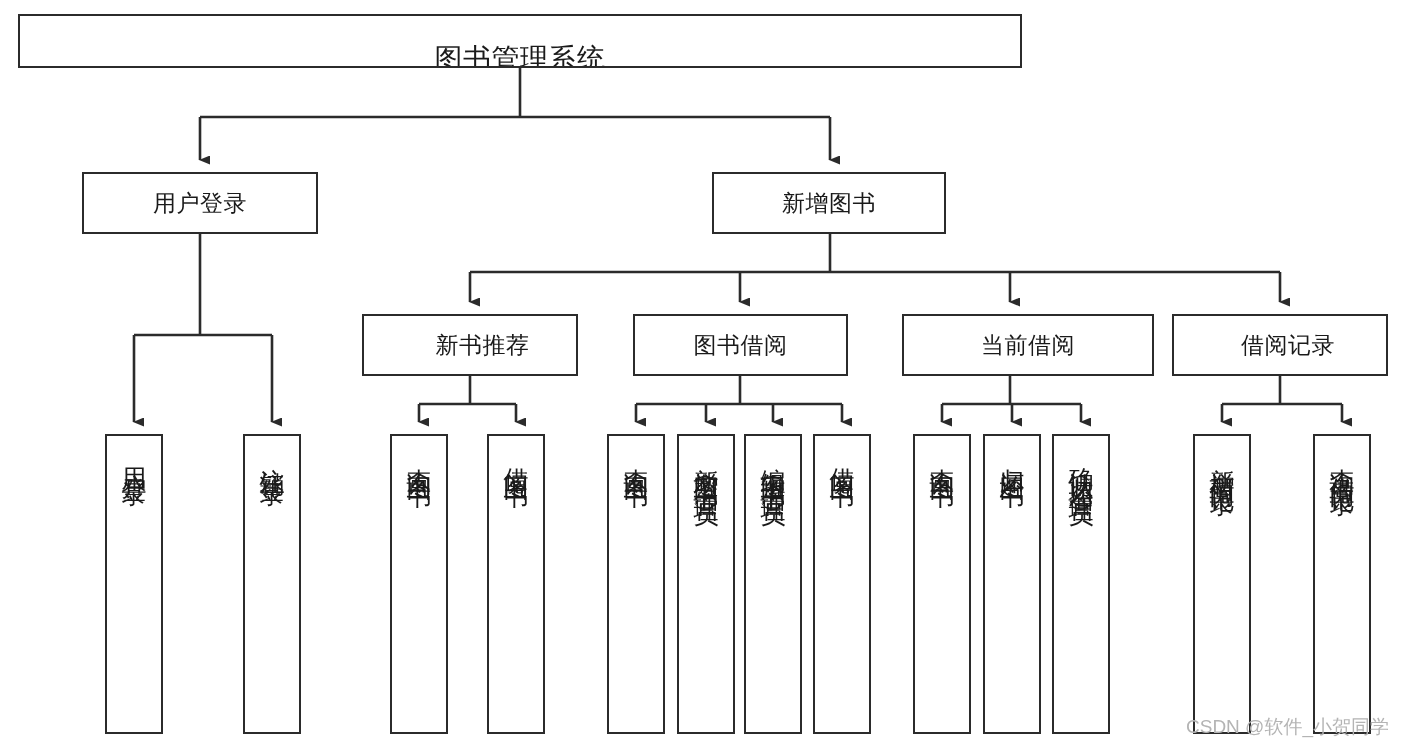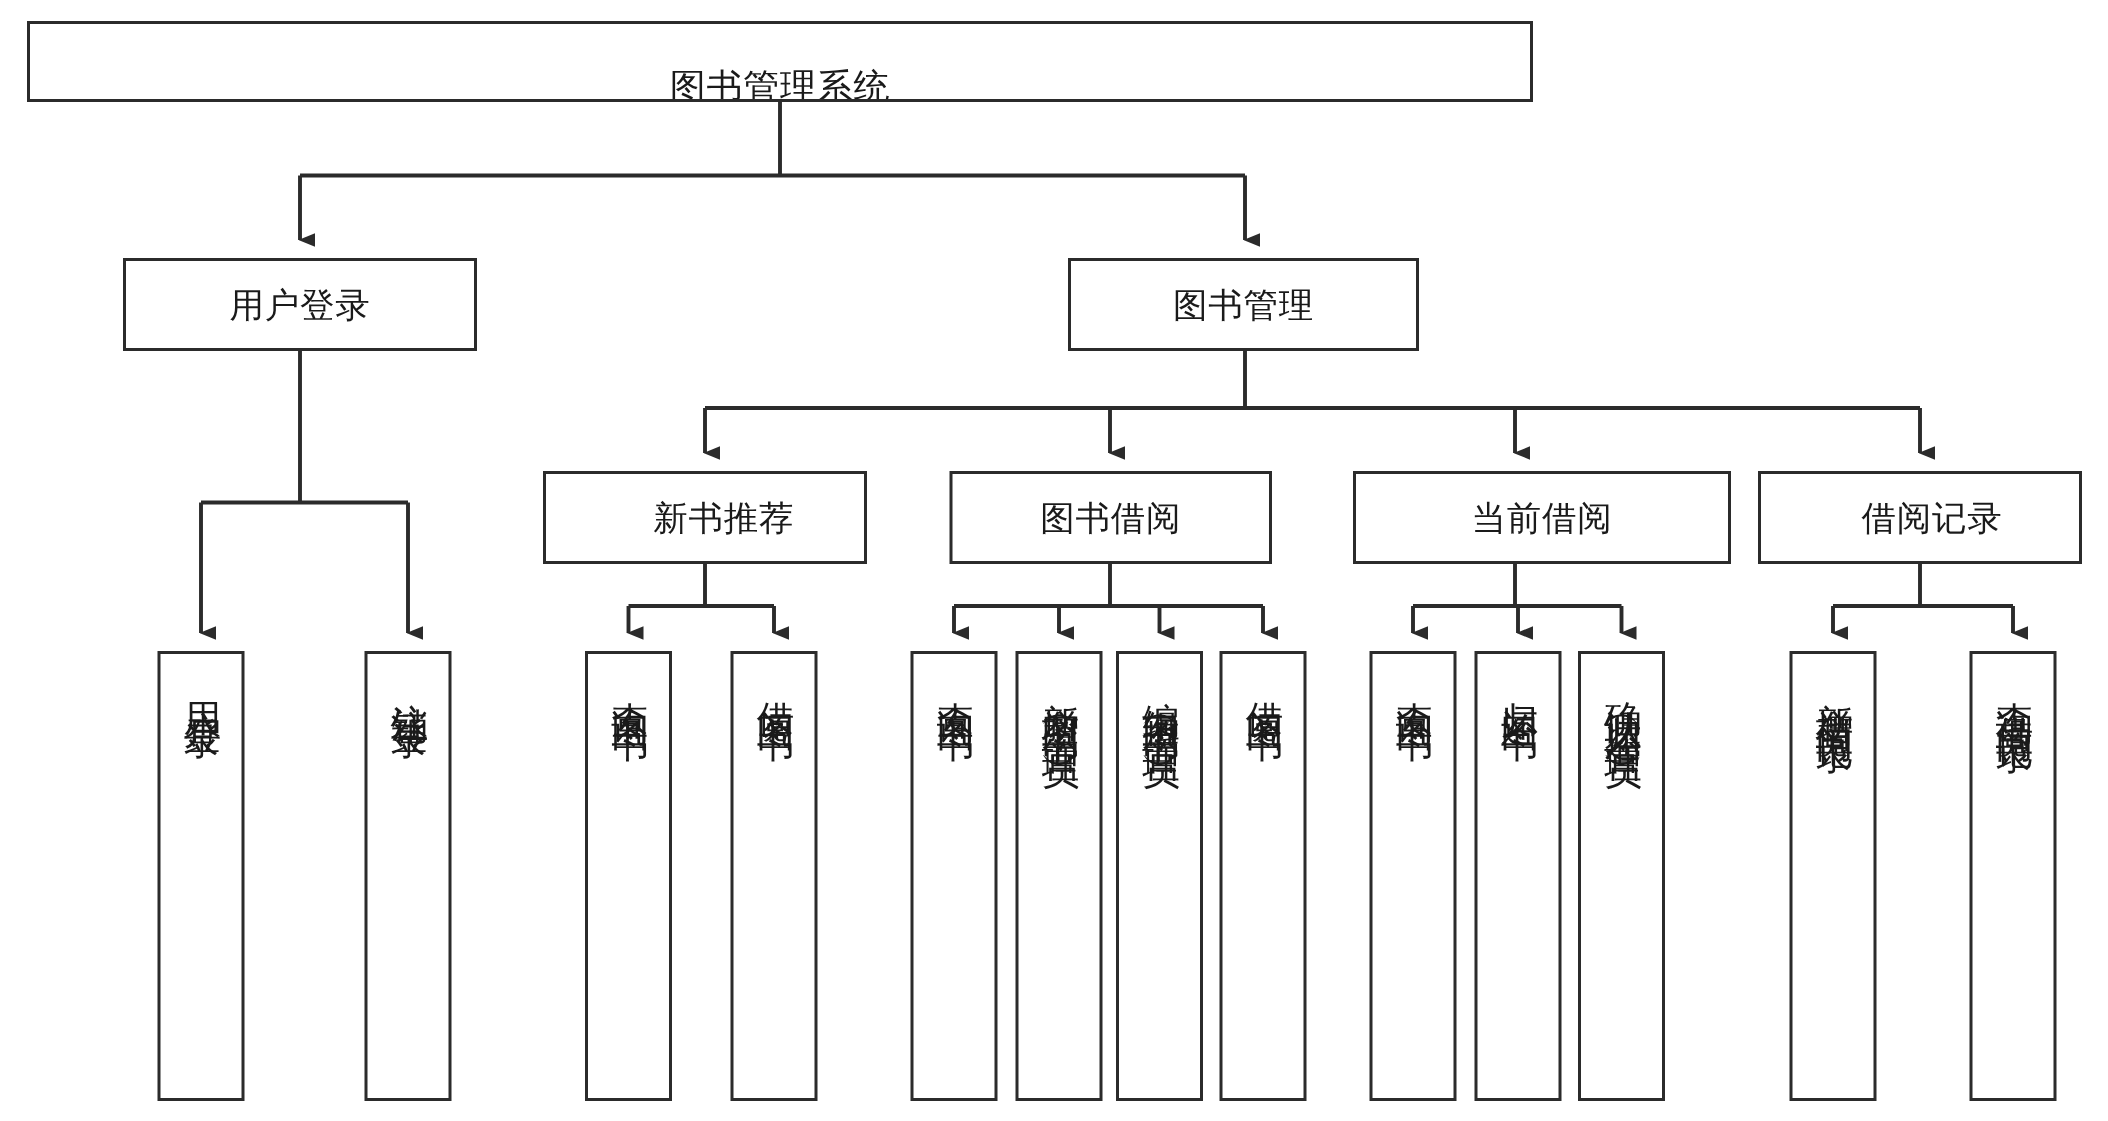--- a/index.html
+++ b/index.html
@@ -51,21 +51,21 @@
     padding-top: 12px;
   }
   .node.vertical .node-label {
     writing-mode: vertical-rl;
     text-orientation: upright;
     font-size: 25px;
     letter-spacing: 5px;
     line-height: 1;
   }
   .node.root .node-label {
-    font-size: 24px;
+    font-size: 28px;
     margin-top: 36px;
   }
   .watermark {
     position: absolute;
     left: 1186px;
     top: 714px;
     font-size: 19px;
     color: #b4b4b4;
     white-space: nowrap;
     font-family: "Liberation Sans", "DejaVu Sans", sans-serif;
@@ -127,21 +127,21 @@
   </svg>
 
   <div class="node horizontal root" style="left:18px; top:14px; width:1004px; height:54px;">
     <span class="node-label">图书管理系统</span>
   </div>
 
   <div class="node horizontal" style="left:82px; top:172px; width:236px; height:62px;">
     <span class="node-label">用户登录</span>
   </div>
   <div class="node horizontal" style="left:712px; top:172px; width:234px; height:62px;">
-    <span class="node-label">图书管理</span>
+    <span class="node-label">新增图书</span>
   </div>
 
   <div class="node horizontal" style="left:362px; top:314px; width:216px; height:62px;padding-left:25px;">
     <span class="node-label">新书推荐</span>
   </div>
   <div class="node horizontal" style="left:633px; top:314px; width:215px; height:62px;">
     <span class="node-label">图书借阅</span>
   </div>
   <div class="node horizontal" style="left:902px; top:314px; width:252px; height:62px;">
     <span class="node-label">当前借阅</span>
@@ -187,14 +187,15 @@
     <span class="node-label">确认归还（管理员）</span>
   </div>
 
   <div class="node vertical" style="left:1193px; top:434px; width:58px; height:300px;">
     <span class="node-label">新增借阅记录</span>
   </div>
   <div class="node vertical" style="left:1313px; top:434px; width:58px; height:300px;">
     <span class="node-label">查询借阅记录</span>
   </div>
 
+  <div class="watermark">CSDN @软件_小贺同学</div>
 
 </div>
 
 </body></html>

